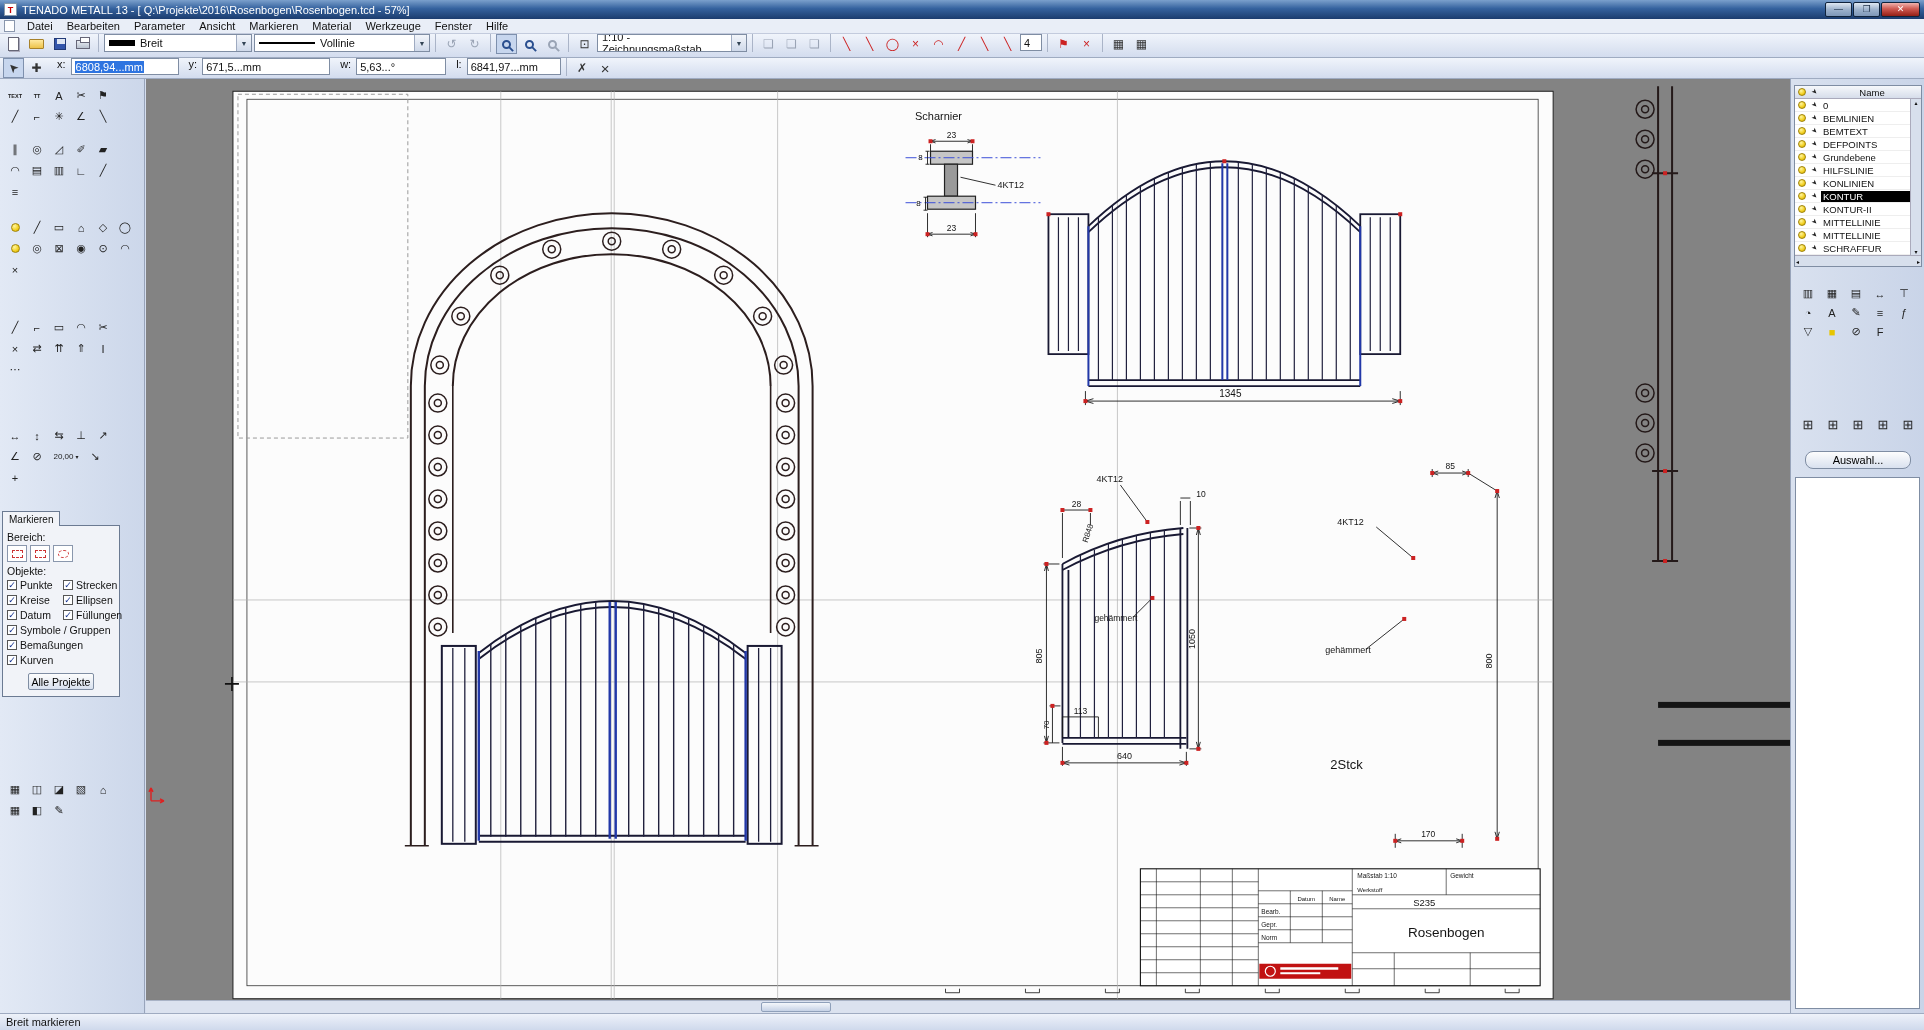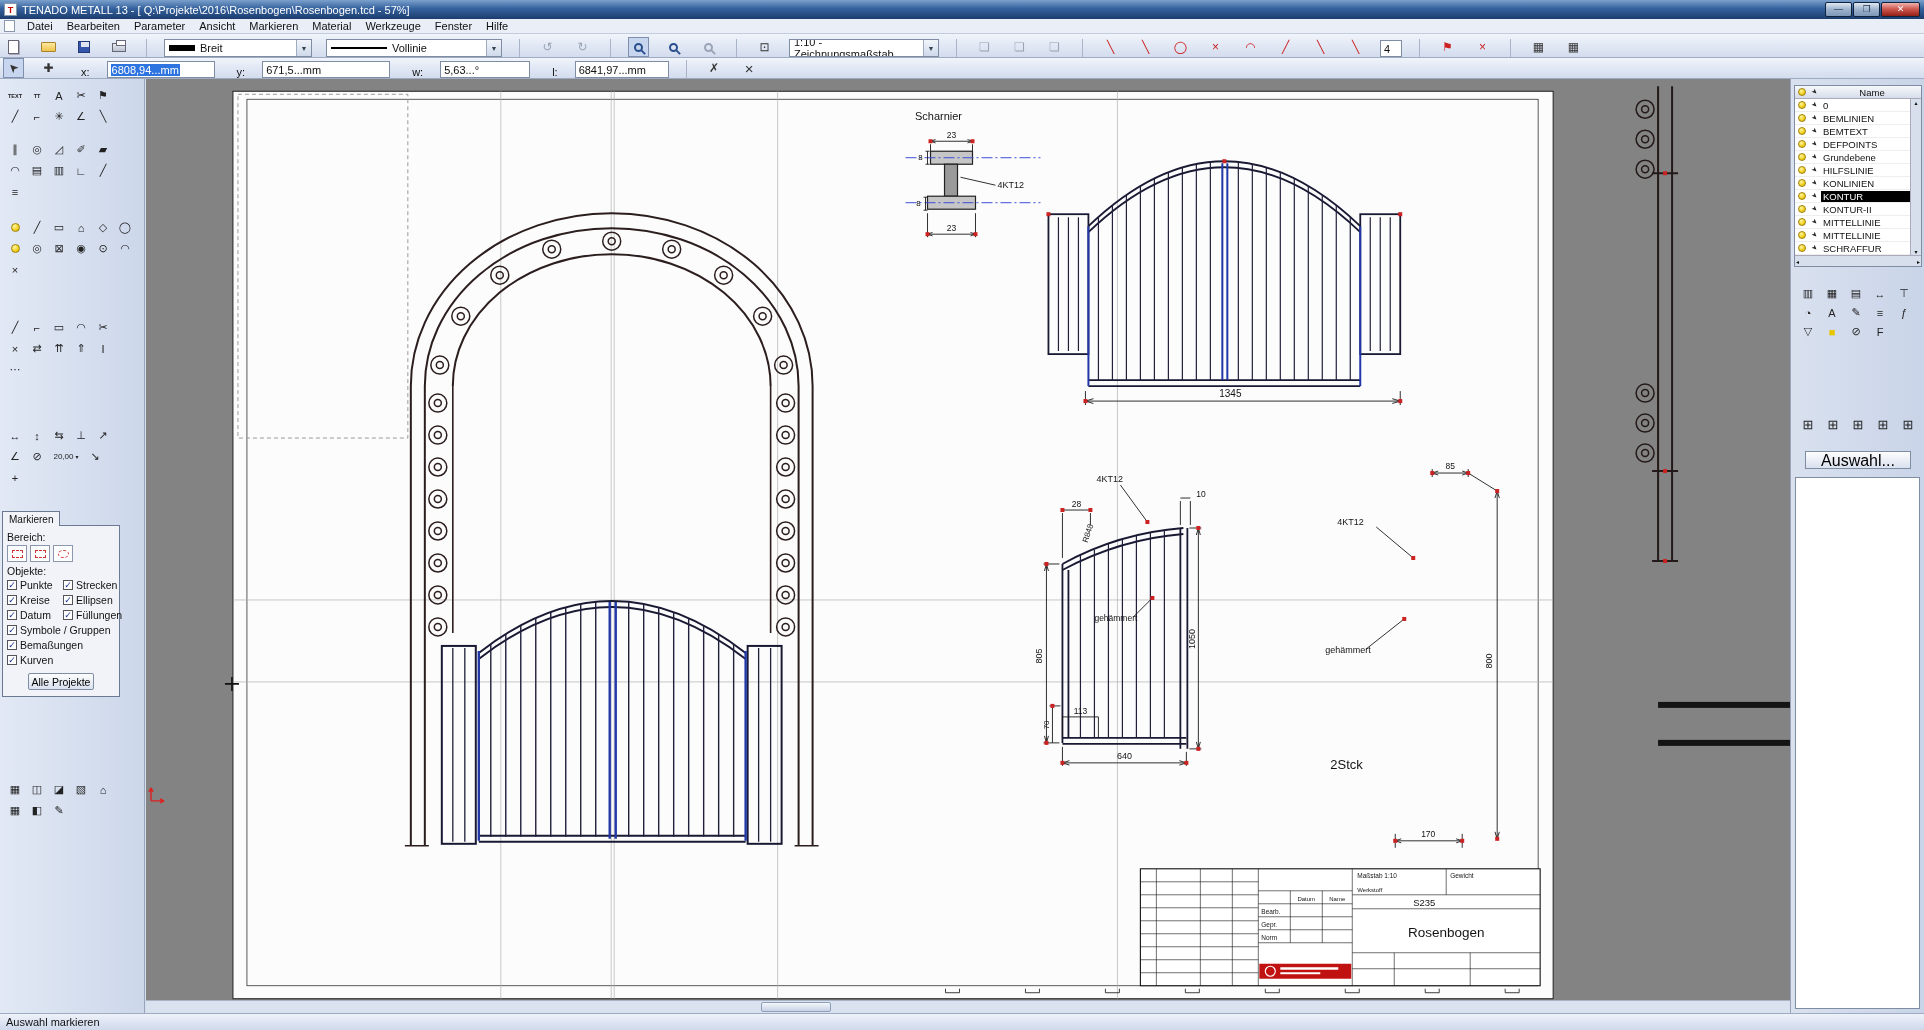--- a/index.html
+++ b/index.html
@@ -9,21 +9,21 @@
 .titlebar{height:19px;background:linear-gradient(#7ba0cc,#35629e 45%,#1b3c6e);display:flex;align-items:center;padding:0 4px;color:#fff;font-size:11px}
 .appicon{width:13px;height:13px;background:#fff;border:1px solid #89a;margin-right:5px;display:flex;align-items:center;justify-content:center;color:#c00;font-size:9px;font-weight:bold;flex:0 0 auto}
 .winbtns{margin-left:auto;display:flex;gap:1px}
 .winbtn{width:27px;height:15px;border:1px solid #10233c;border-radius:2px;background:linear-gradient(#dfe8f2,#9db2cc 50%,#7e97b8);color:#1a2c44;display:flex;align-items:center;justify-content:center;font-size:9px;line-height:9px}
 .winbtn.close{background:linear-gradient(#f0b3ae,#cf5a52 45%,#941f16);color:#fff;width:39px}
 
 .menubar{height:15px;background:#e9eef7;display:flex;align-items:center;border-bottom:1px solid #c3cbdd;font-size:11px}
 .menuicon{width:11px;height:12px;background:#fff;border:1px solid #8a97ad;margin:0 5px 0 4px}
 .mi{padding:0 7px;height:100%;display:flex;align-items:center;cursor:default}
 
-.tb{background:linear-gradient(#f0f4fb,#d3dcee);border-bottom:1px solid #9fabc1;display:flex;align-items:flex-end;gap:14px;padding:0 3px}
+.tb{background:linear-gradient(#f0f4fb,#d3dcee);border-bottom:1px solid #9fabc1;display:flex;align-items:flex-start;gap:2px;padding:0 3px}
 .tb1{height:24px}.tb2{height:21px}
 .tbtn{min-width:21px;height:20px;display:inline-flex;align-items:center;justify-content:center;font-size:12px;color:#333;border:1px solid transparent;position:relative}
 .tbtn.pressed{border:1px solid #7e90ad;background:#c7d6ee}
 .tbtn.gray{color:#9aa4b5}
 .red{color:#c22}
 .sep{width:1px;height:18px;background:#aab4c8;margin:0 3px;flex:0 0 auto}
 .combo{display:flex;align-items:center;height:18px;background:#fff;border:1px solid #7f8da3;font-size:11px;padding-left:4px;overflow:hidden}
 .carrow{margin-left:auto;width:15px;height:100%;background:linear-gradient(#f2f5fa,#cfd9ea);border-left:1px solid #9fabc1;display:flex;align-items:center;justify-content:center;font-size:7px;color:#345;flex:0 0 auto}
 .field{height:17px;background:#fff;border:1px solid #7f8da3;font-size:11px;display:flex;align-items:center;padding:0 3px;overflow:hidden}
 .selblue{background:#2e74e0;color:#fff;padding:0 1px}
@@ -70,21 +70,21 @@
 .lbulb{width:8px;height:8px;border-radius:50%;background:radial-gradient(circle at 35% 30%,#fff6a0,#f2cf1f 60%,#caa50a);border:1px solid #a08408}
 .larr{font-size:7px;transform:rotate(45deg);color:#222}
 .lname{flex:1;font-size:9.5px;padding-left:2px;white-space:nowrap;overflow:hidden}
 .lname.sel{background:#000;color:#fff}
 .lvscroll{position:absolute;right:0;top:13px;bottom:11px;width:11px;background:#d7dfec;border-left:1px solid #aab;font-size:6px;display:flex;flex-direction:column;justify-content:space-between;align-items:center}
 .lhscroll{height:11px;background:#d7dfec;border-top:1px solid #aab;display:flex;justify-content:space-between;align-items:center;font-size:6px;padding:0 1px}
 .rgrid{position:absolute;top:205px;left:5px;display:flex;flex-wrap:wrap;width:124px}
 .rcell{width:24px;height:19px;display:flex;align-items:center;justify-content:center;font-size:11px;color:#222}
 .rtables{position:absolute;top:337px;left:6px;display:flex;gap:3px}
 .rtables .rcell{width:22px;height:17px;font-size:13px}
-.auswahl{position:absolute;top:372px;left:14px;width:106px;height:18px;border:1px solid #7f8da3;border-radius:0;background:linear-gradient(#fdfdfd,#d9e1ef);font-size:16px;font-family:inherit}
+.auswahl{position:absolute;top:372px;left:14px;width:106px;height:18px;border:1px solid #7f8da3;border-radius:8px;background:linear-gradient(#fdfdfd,#d9e1ef);font-size:11px;font-family:inherit}
 .rlist{position:absolute;top:398px;left:4px;right:4px;bottom:4px;background:#fff;border:1px solid #7f8da3}
 .yellowic{color:#e7c500}
 
 .status{position:absolute;left:0;right:0;bottom:0;height:17px;background:linear-gradient(#eef2fa,#cfd9ec);border-top:1px solid #9fabc1;display:flex;align-items:center;font-size:11px;padding-left:6px}
 svg text{font-family:"Liberation Sans",sans-serif}
 </style>
 </head>
 <body>
 
 <div class="titlebar">
@@ -745,14 +745,14 @@
     <span class="rcell">⊞</span>
     <span class="rcell">⊞</span>
     <span class="rcell">⊞</span>
   </div>
 
   <button class="auswahl">Auswahl...</button>
   <div class="rlist"></div>
 </div>
 
 <div class="status">
-  <span>Auswahl markieren</span>
+  <span>Breit markieren</span>
 </div>
 
 </body></html>

